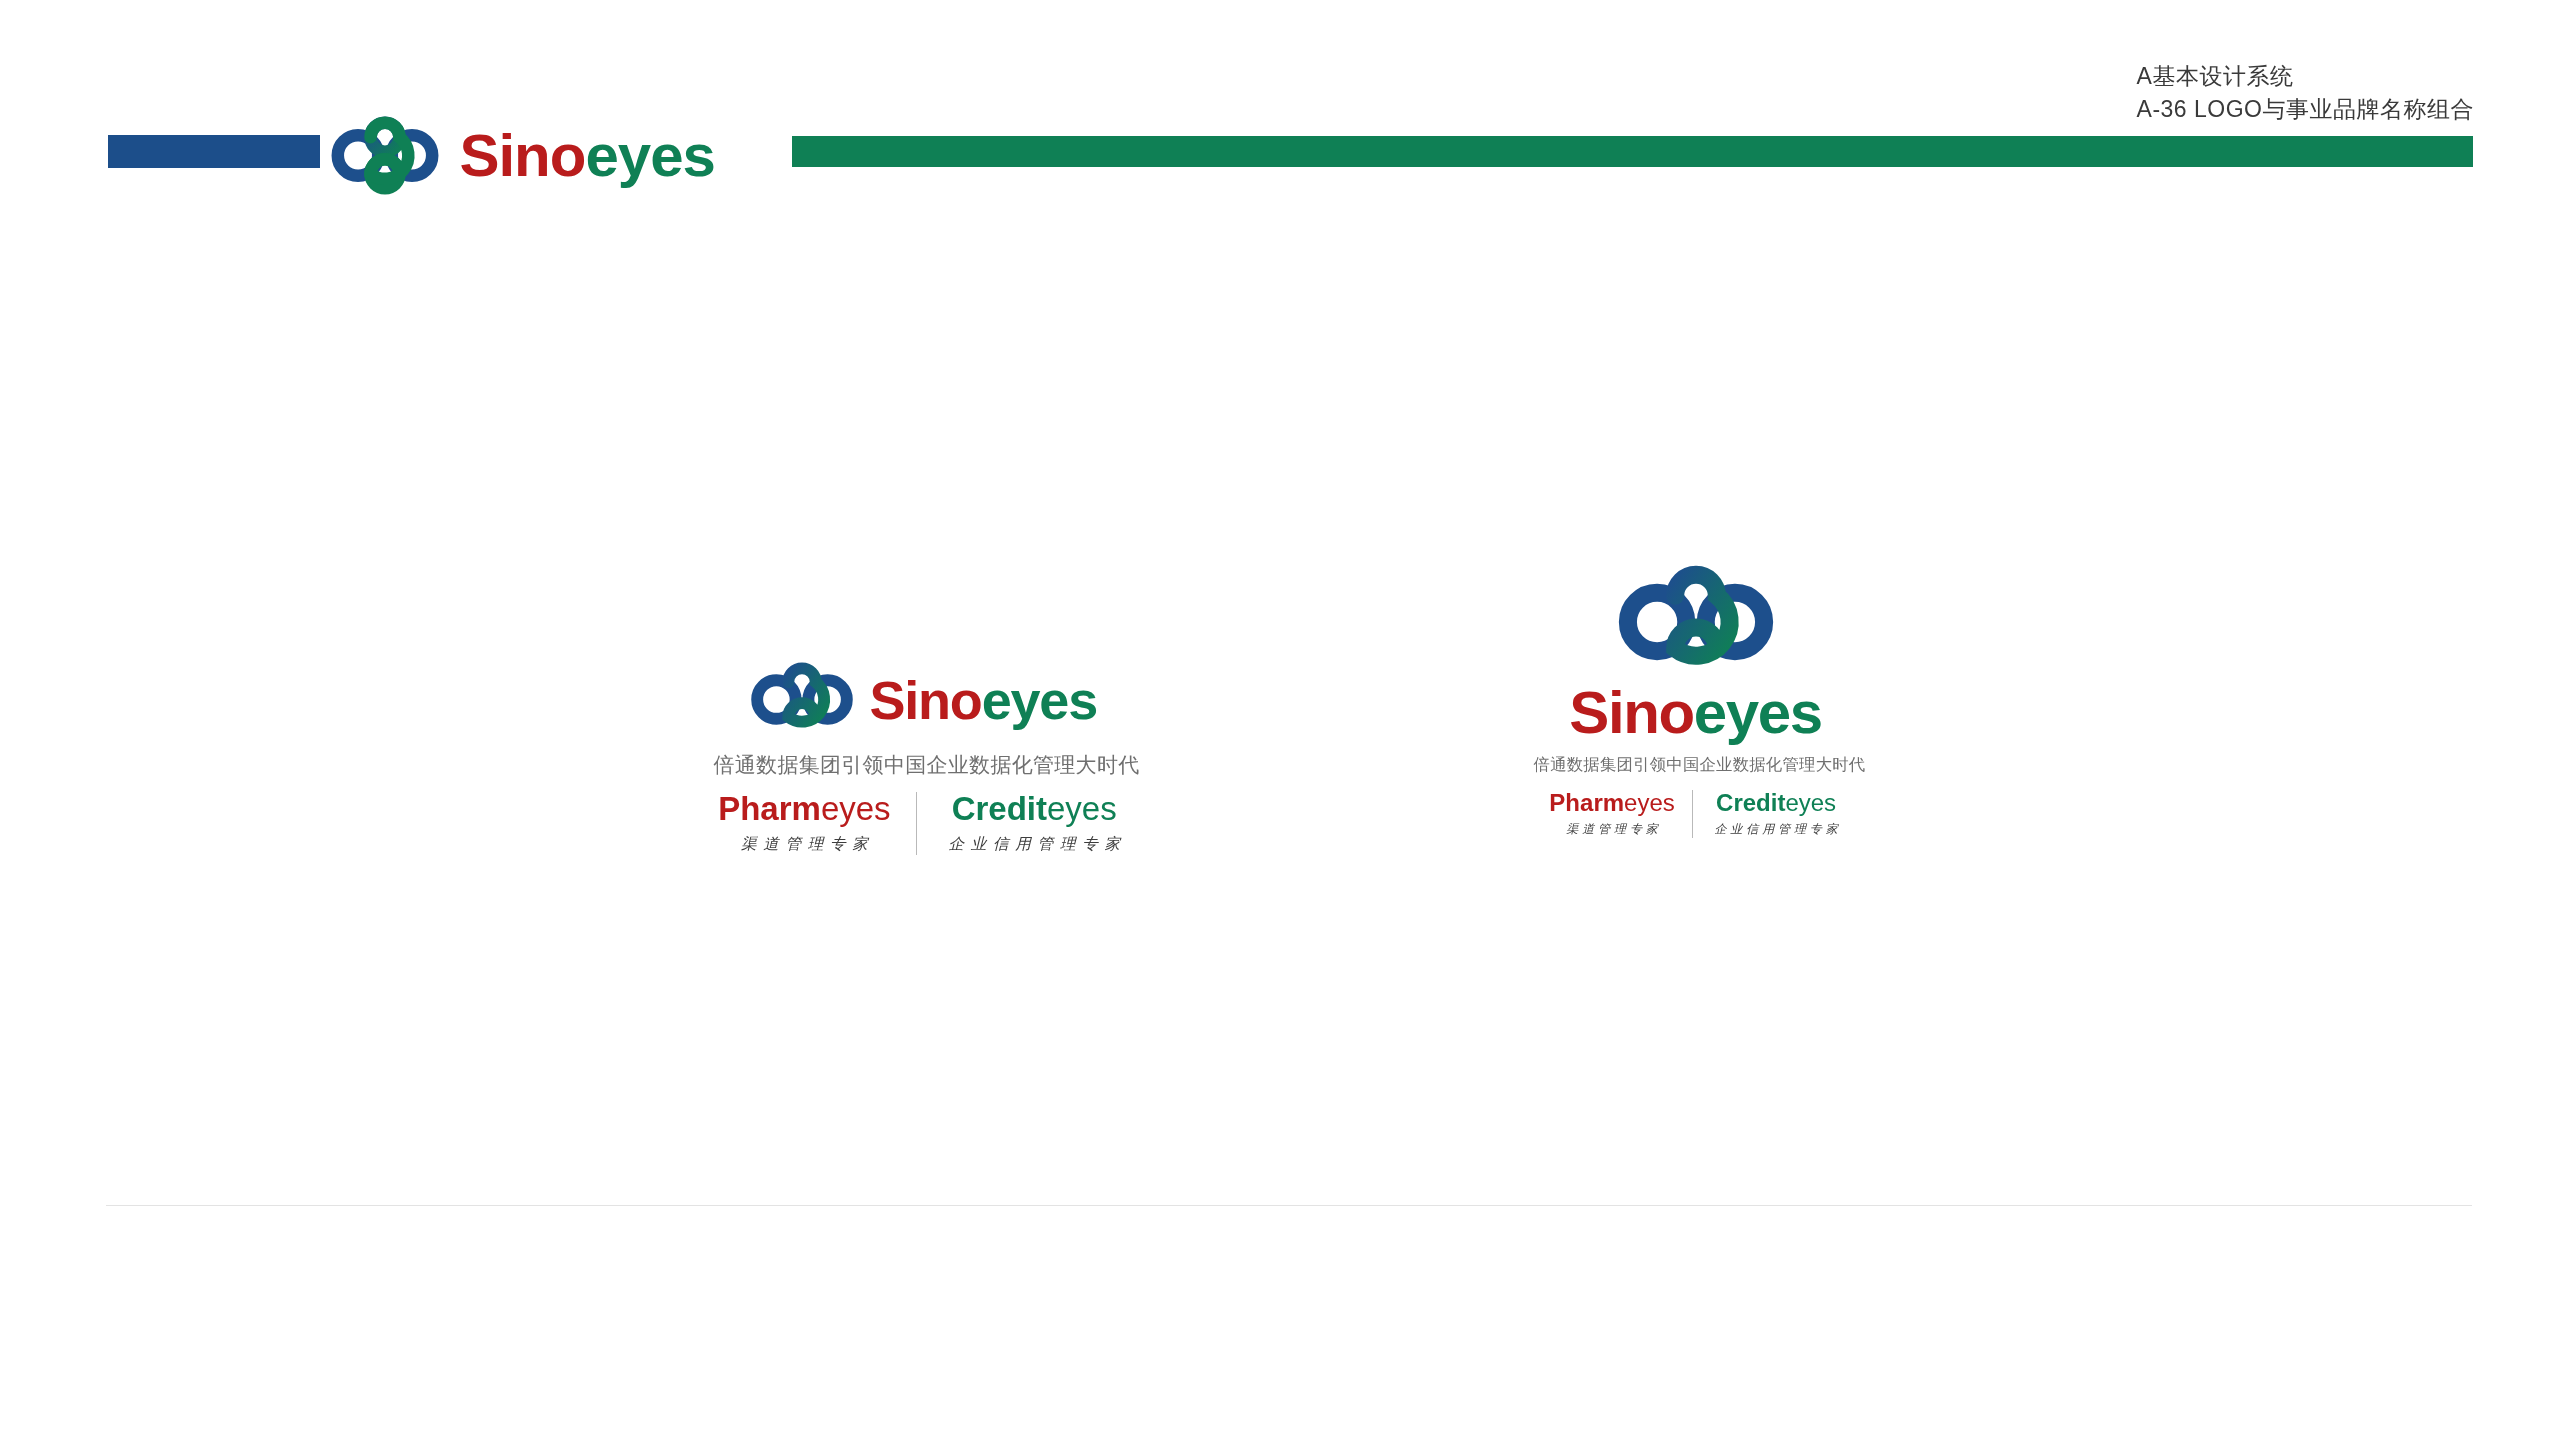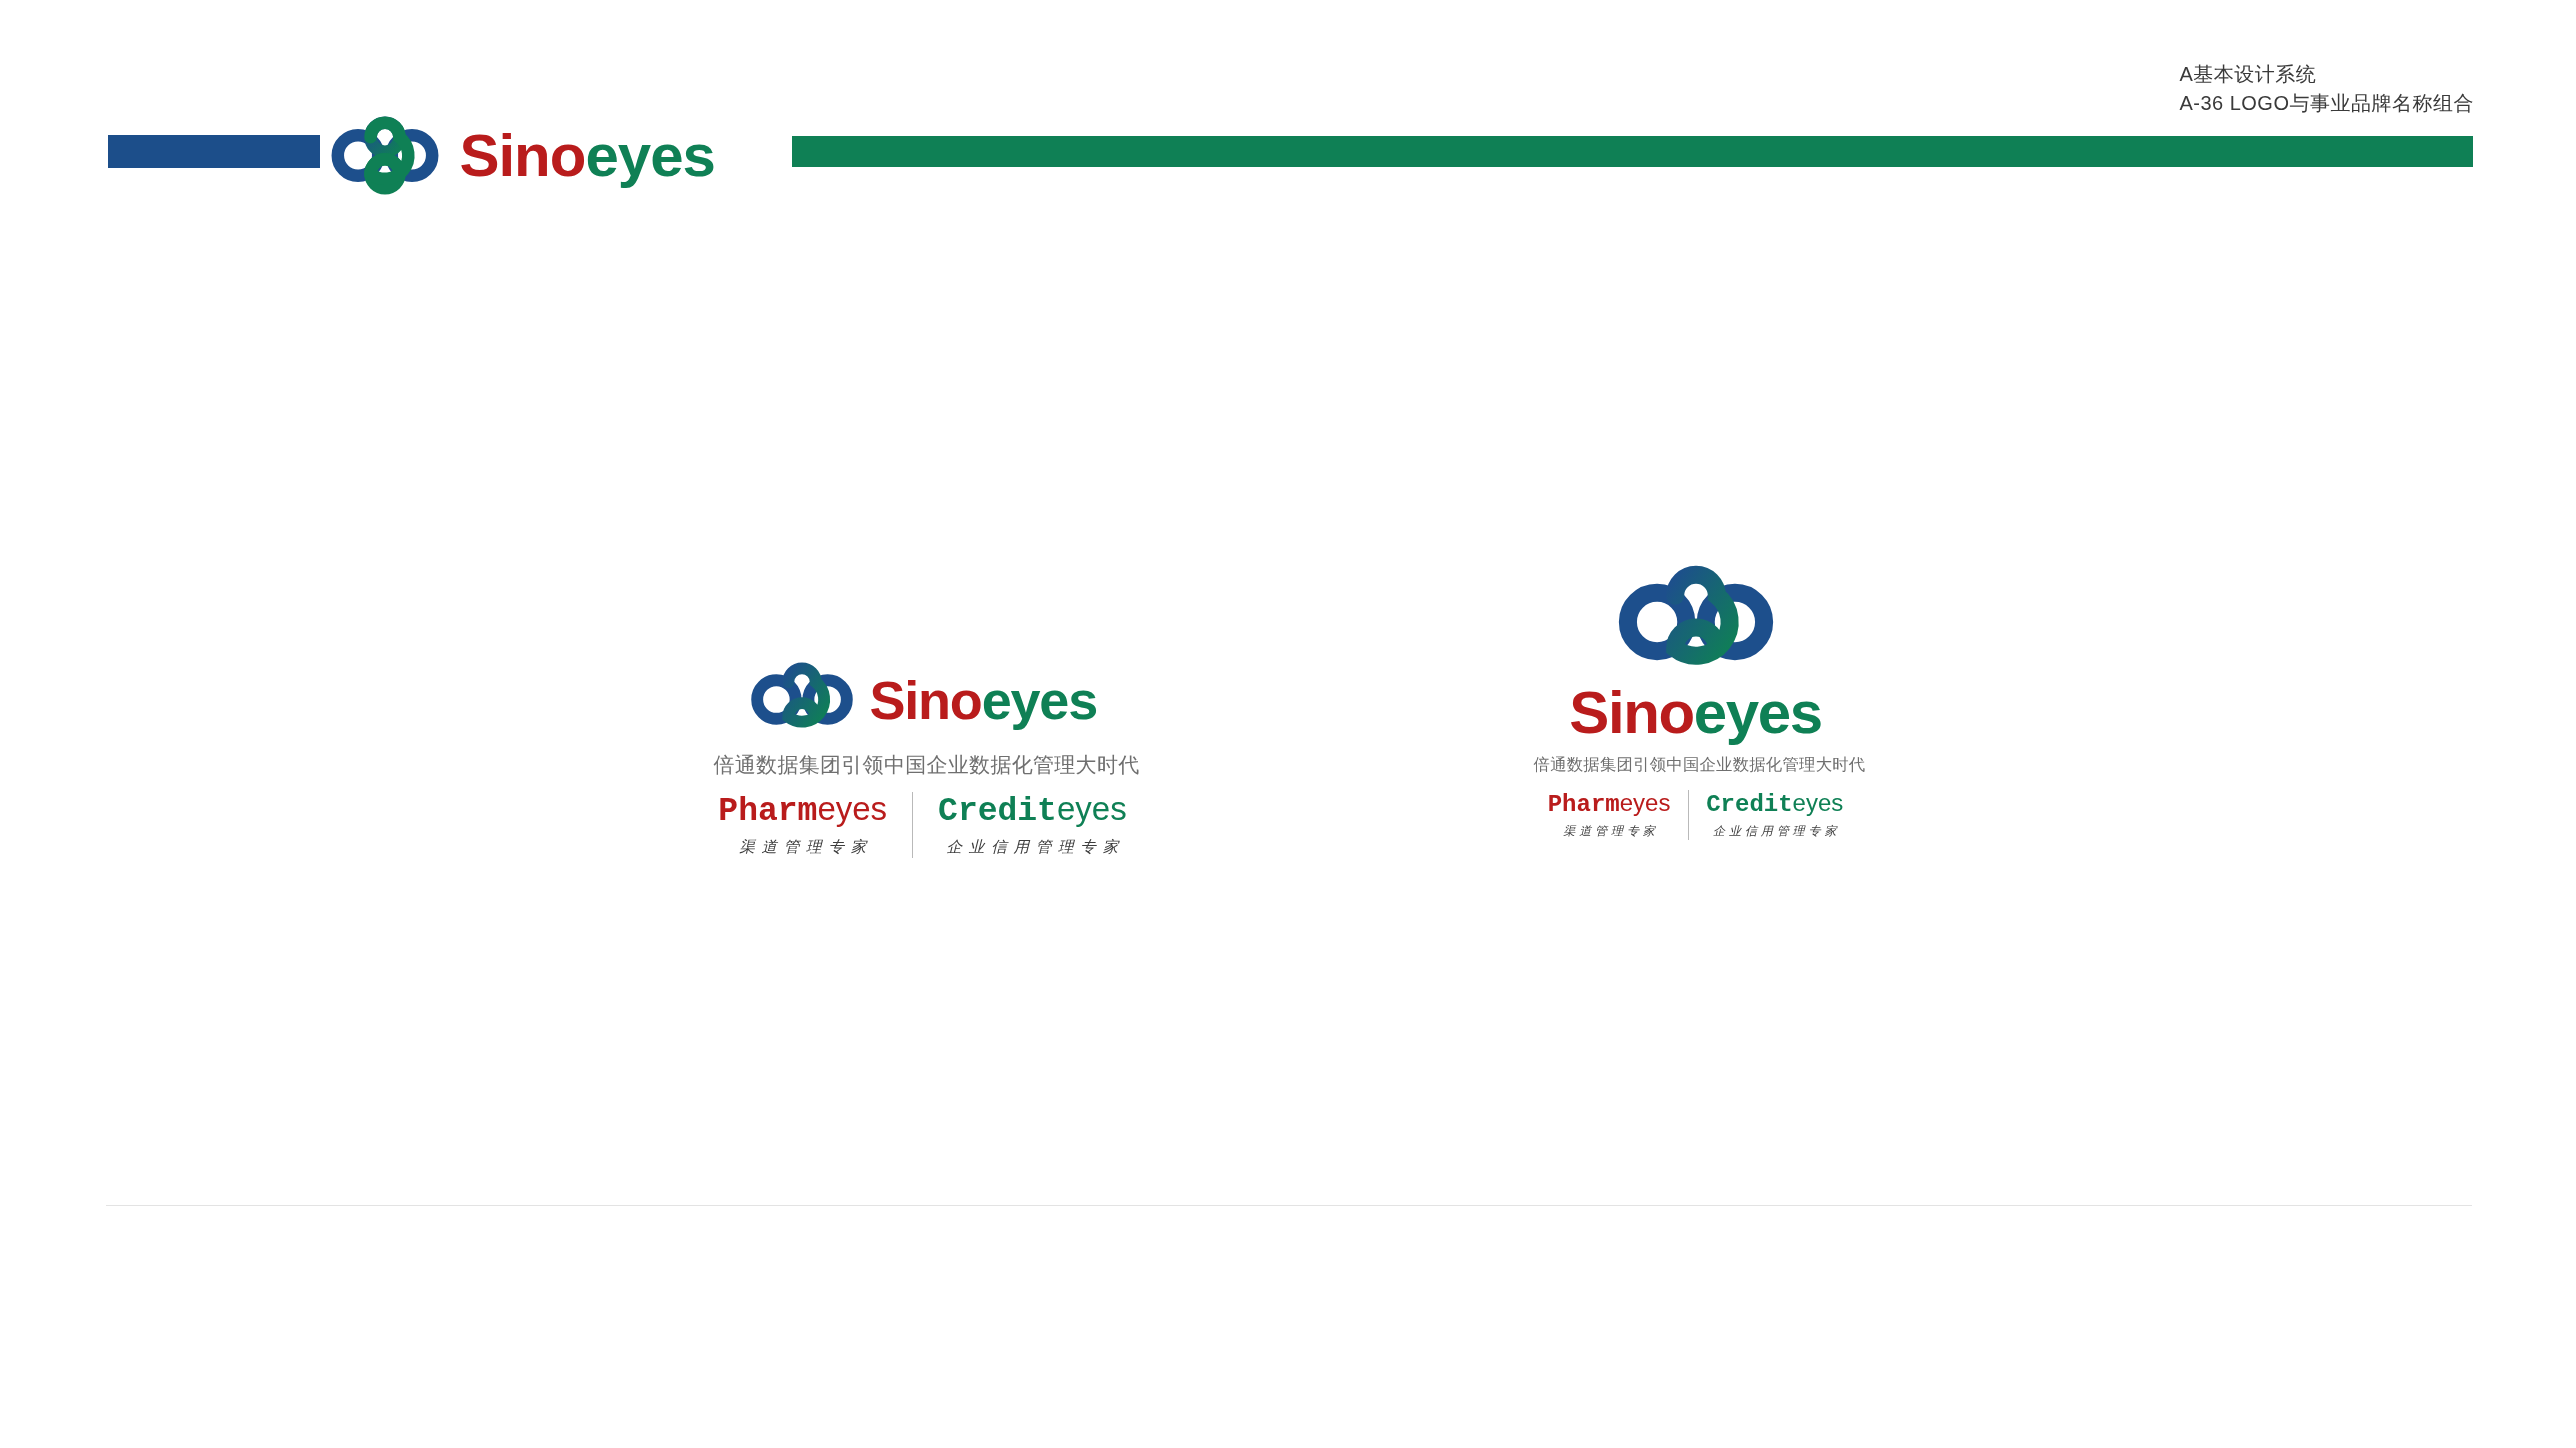--- a/index.html
+++ b/index.html
@@ -12,21 +12,21 @@
   }
   .page{position:absolute;inset:0;background:#fff;}
 
   
   .header{position:absolute;left:0;top:0;width:2576px;height:222px;}
   .hdr-bar-blue{position:absolute;left:108px;top:135px;width:212px;height:33px;background:#1c4e8a;}
   .hdr-bar-green{position:absolute;left:792px;top:136px;width:1681px;height:31px;background:#0f8055;}
   .hdr-logo{position:absolute;left:328px;top:116px;display:flex;align-items:center;gap:17.4px;}
   .hdr-wordmark{font-size:60px;font-weight:bold;letter-spacing:-1px;line-height:1;}
   .hdr-meta{position:absolute;right:102px;top:60px;text-align:left;color:#3a3a3a;
-            font-size:20px;line-height:1.45;letter-spacing:0.5px;white-space:nowrap;}
+            font-size:23px;line-height:1.45;letter-spacing:0.5px;white-space:nowrap;}
 
   
   .mark{display:block;}
 
   
   .t-blue{color:#b91c1c;}
   .t-green{color:#0f8055;}
 
   
   .lockup{position:absolute;display:flex;flex-direction:column;}
@@ -38,21 +38,21 @@
   .lockup-v{left:1512px;top:565px;width:367px;align-items:center;}
   .lockup-v .wm{font-size:60px;font-weight:bold;letter-spacing:-1.4px;line-height:1;margin-top:3.9px;}
 
   .tagline{color:#6f6f6f;white-space:nowrap;margin-left:8px;}
   .lockup-h .tagline{font-size:21px;margin-top:13.5px;letter-spacing:0.3px;}
   .lockup-v .tagline{font-size:16.4px;margin-top:11.6px;letter-spacing:0.2px;}
 
   .subbrands{display:flex;align-items:stretch;margin-top:13.5px;}
   .sb{display:flex;flex-direction:column;align-items:center;}
   .sb .name{line-height:1.05;white-space:nowrap;}
-  .sb .name .b{font-weight:bold;font-family:Liberation Mono, monospace;}
+  .sb .name .b{font-weight:bold;}
   .sb .name .l{font-weight:normal;}
   .sb .cn{color:#3d3d3d;white-space:nowrap;font-style:italic;}
   .sb-div{background:#b9b9b9;width:1px;align-self:stretch;}
 
   .lockup-h .sb .name{font-size:33px;}
   .lockup-h .sb .cn{font-size:15.5px;letter-spacing:6.8px;margin-top:7.7px;padding-left:6.8px;}
   .lockup-h .sb-left{padding-right:25px;}
   .lockup-h .sb-right{padding-left:25px;}
 
   .lockup-v .sb .name{font-size:24px;}

